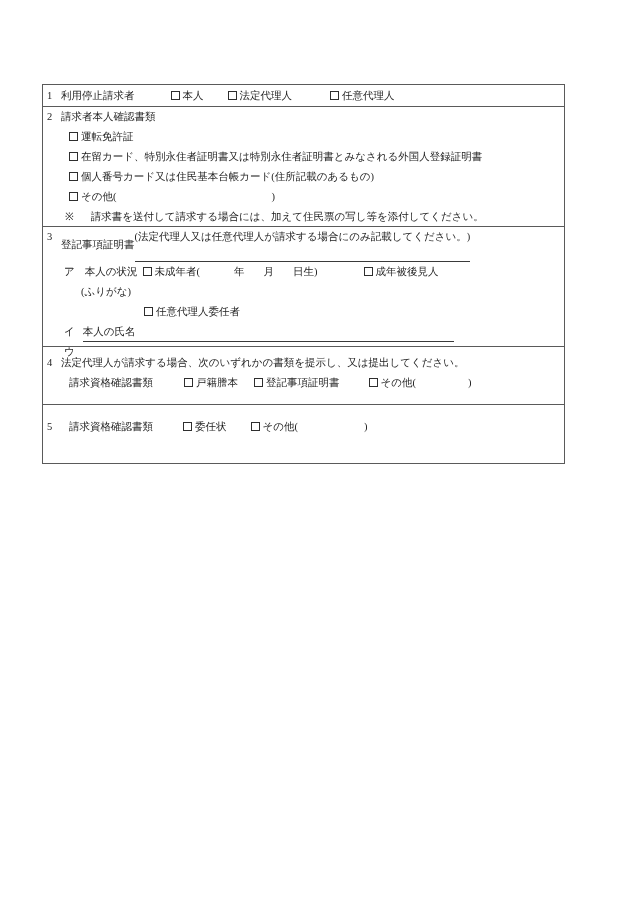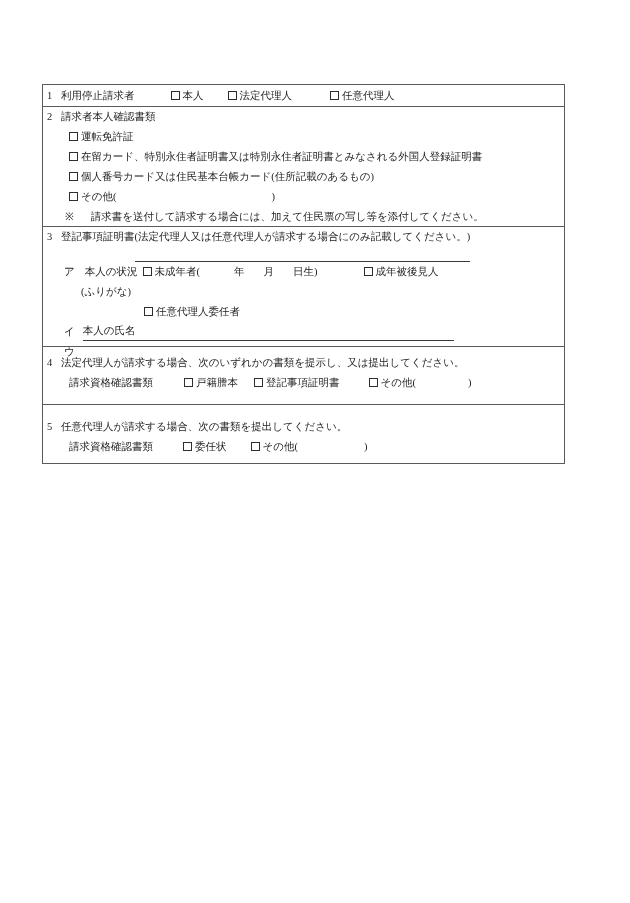--- a/index.html
+++ b/index.html
@@ -20,21 +20,21 @@
     background:#ffffff;
   }
   .sec { position:relative; }
   .sec + .sec { border-top:1px solid #5a5a5a; }
   .num {
     position:absolute; left:4px; top:0;
     line-height:20px;
   }
   .line {
     display:flex;
-    align-items:flex-start;
+    align-items:center;
     line-height:20px;
     white-space:nowrap;
   }
   .lh21 { line-height:21px; }
   
   .pl18 { padding-left:18px; }
   .pl21 { padding-left:21px; }
   .pl22 { padding-left:22px; }
   .pl26 { padding-left:26px; }
   .pl38 { padding-left:38px; }
@@ -158,23 +158,20 @@
       <span class="cb ml31"><span class="box"></span><span>戸籍謄本</span></span>
       <span class="cb ml16"><span class="box"></span><span>登記事項証明書</span></span>
       <span class="cb ml29"><span class="box"></span><span>その他(</span></span>
       <span class="blank w52"></span>
       <span>)</span>
     </div>
   </section>
 
   <section class="sec s5">
     <span class="num">5</span>
-    <div class="line pl18">
-      <span>任意代理人が請求する場合、次の書類を提出してください。</span>
-    </div>
     <div class="line pl26">
       <span>請求資格確認書類</span>
       <span class="cb ml30"><span class="box"></span><span>委任状</span></span>
       <span class="cb ml24"><span class="box"></span><span>その他(</span></span>
       <span class="blank w66"></span>
       <span>)</span>
     </div>
   </section>
 
 </div>

